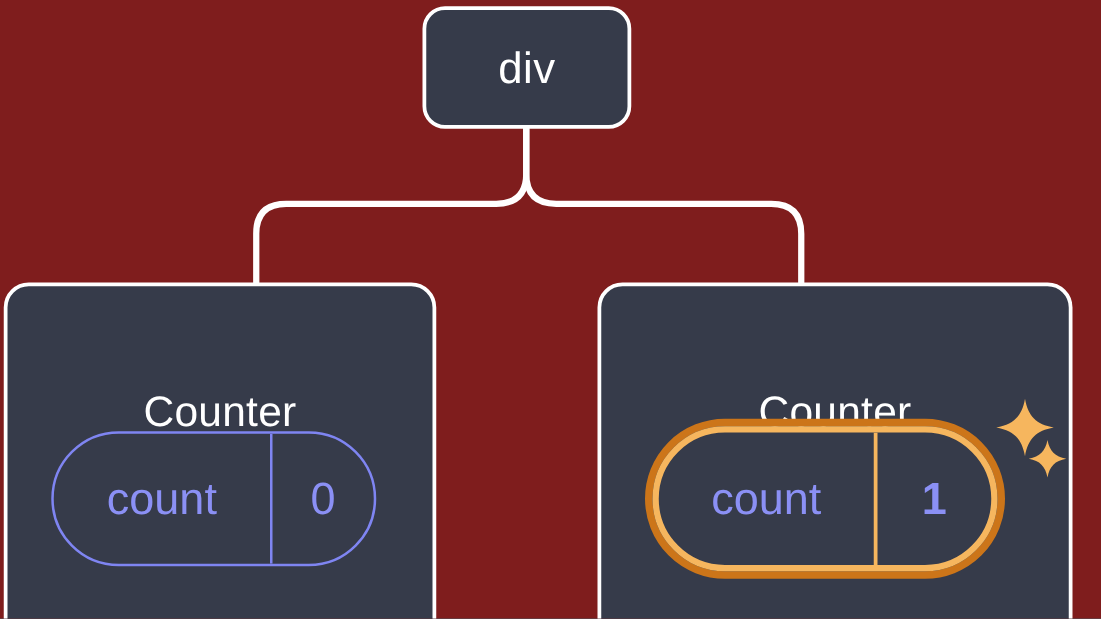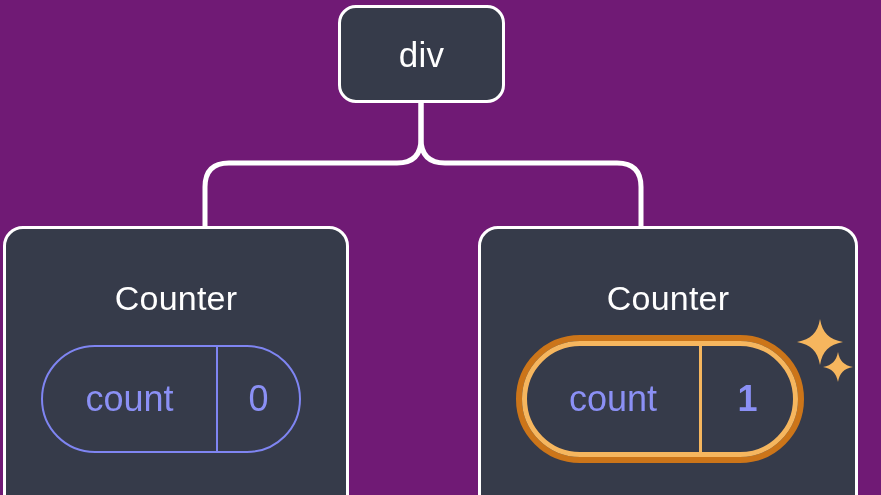--- a/index.html
+++ b/index.html
@@ -4,21 +4,21 @@
 <style>
   html, body {
     margin: 0;
     padding: 0;
     background: #4b6770;
   }
   #stage {
     position: relative;
     width: 881px;
     height: 495px;
-    background: #701a75;
+    background: #7f1d1d;
     overflow: hidden;
     font-family: "Liberation Sans", sans-serif;
   }
 
   
   #connector {
     position: absolute;
     left: 0; top: 0;
     width: 881px; height: 495px;
     pointer-events: none;
@@ -53,21 +53,21 @@
   }
   #node-counter-right {
     left: 478px; top: 226px;
     width: 380px; height: 290px;
     border-radius: 20px;
   }
   .node-title {
     color: #ffffff;
     font-size: 34px;
     line-height: 1;
-    margin-top: 52px;
+    margin-top: 84px;
     letter-spacing: 0.2px;
     white-space: nowrap;
   }
 
   
   .pill-wrap {
     position: absolute;
   }
   #pill-left {
     left: 41px; top: 345px;

